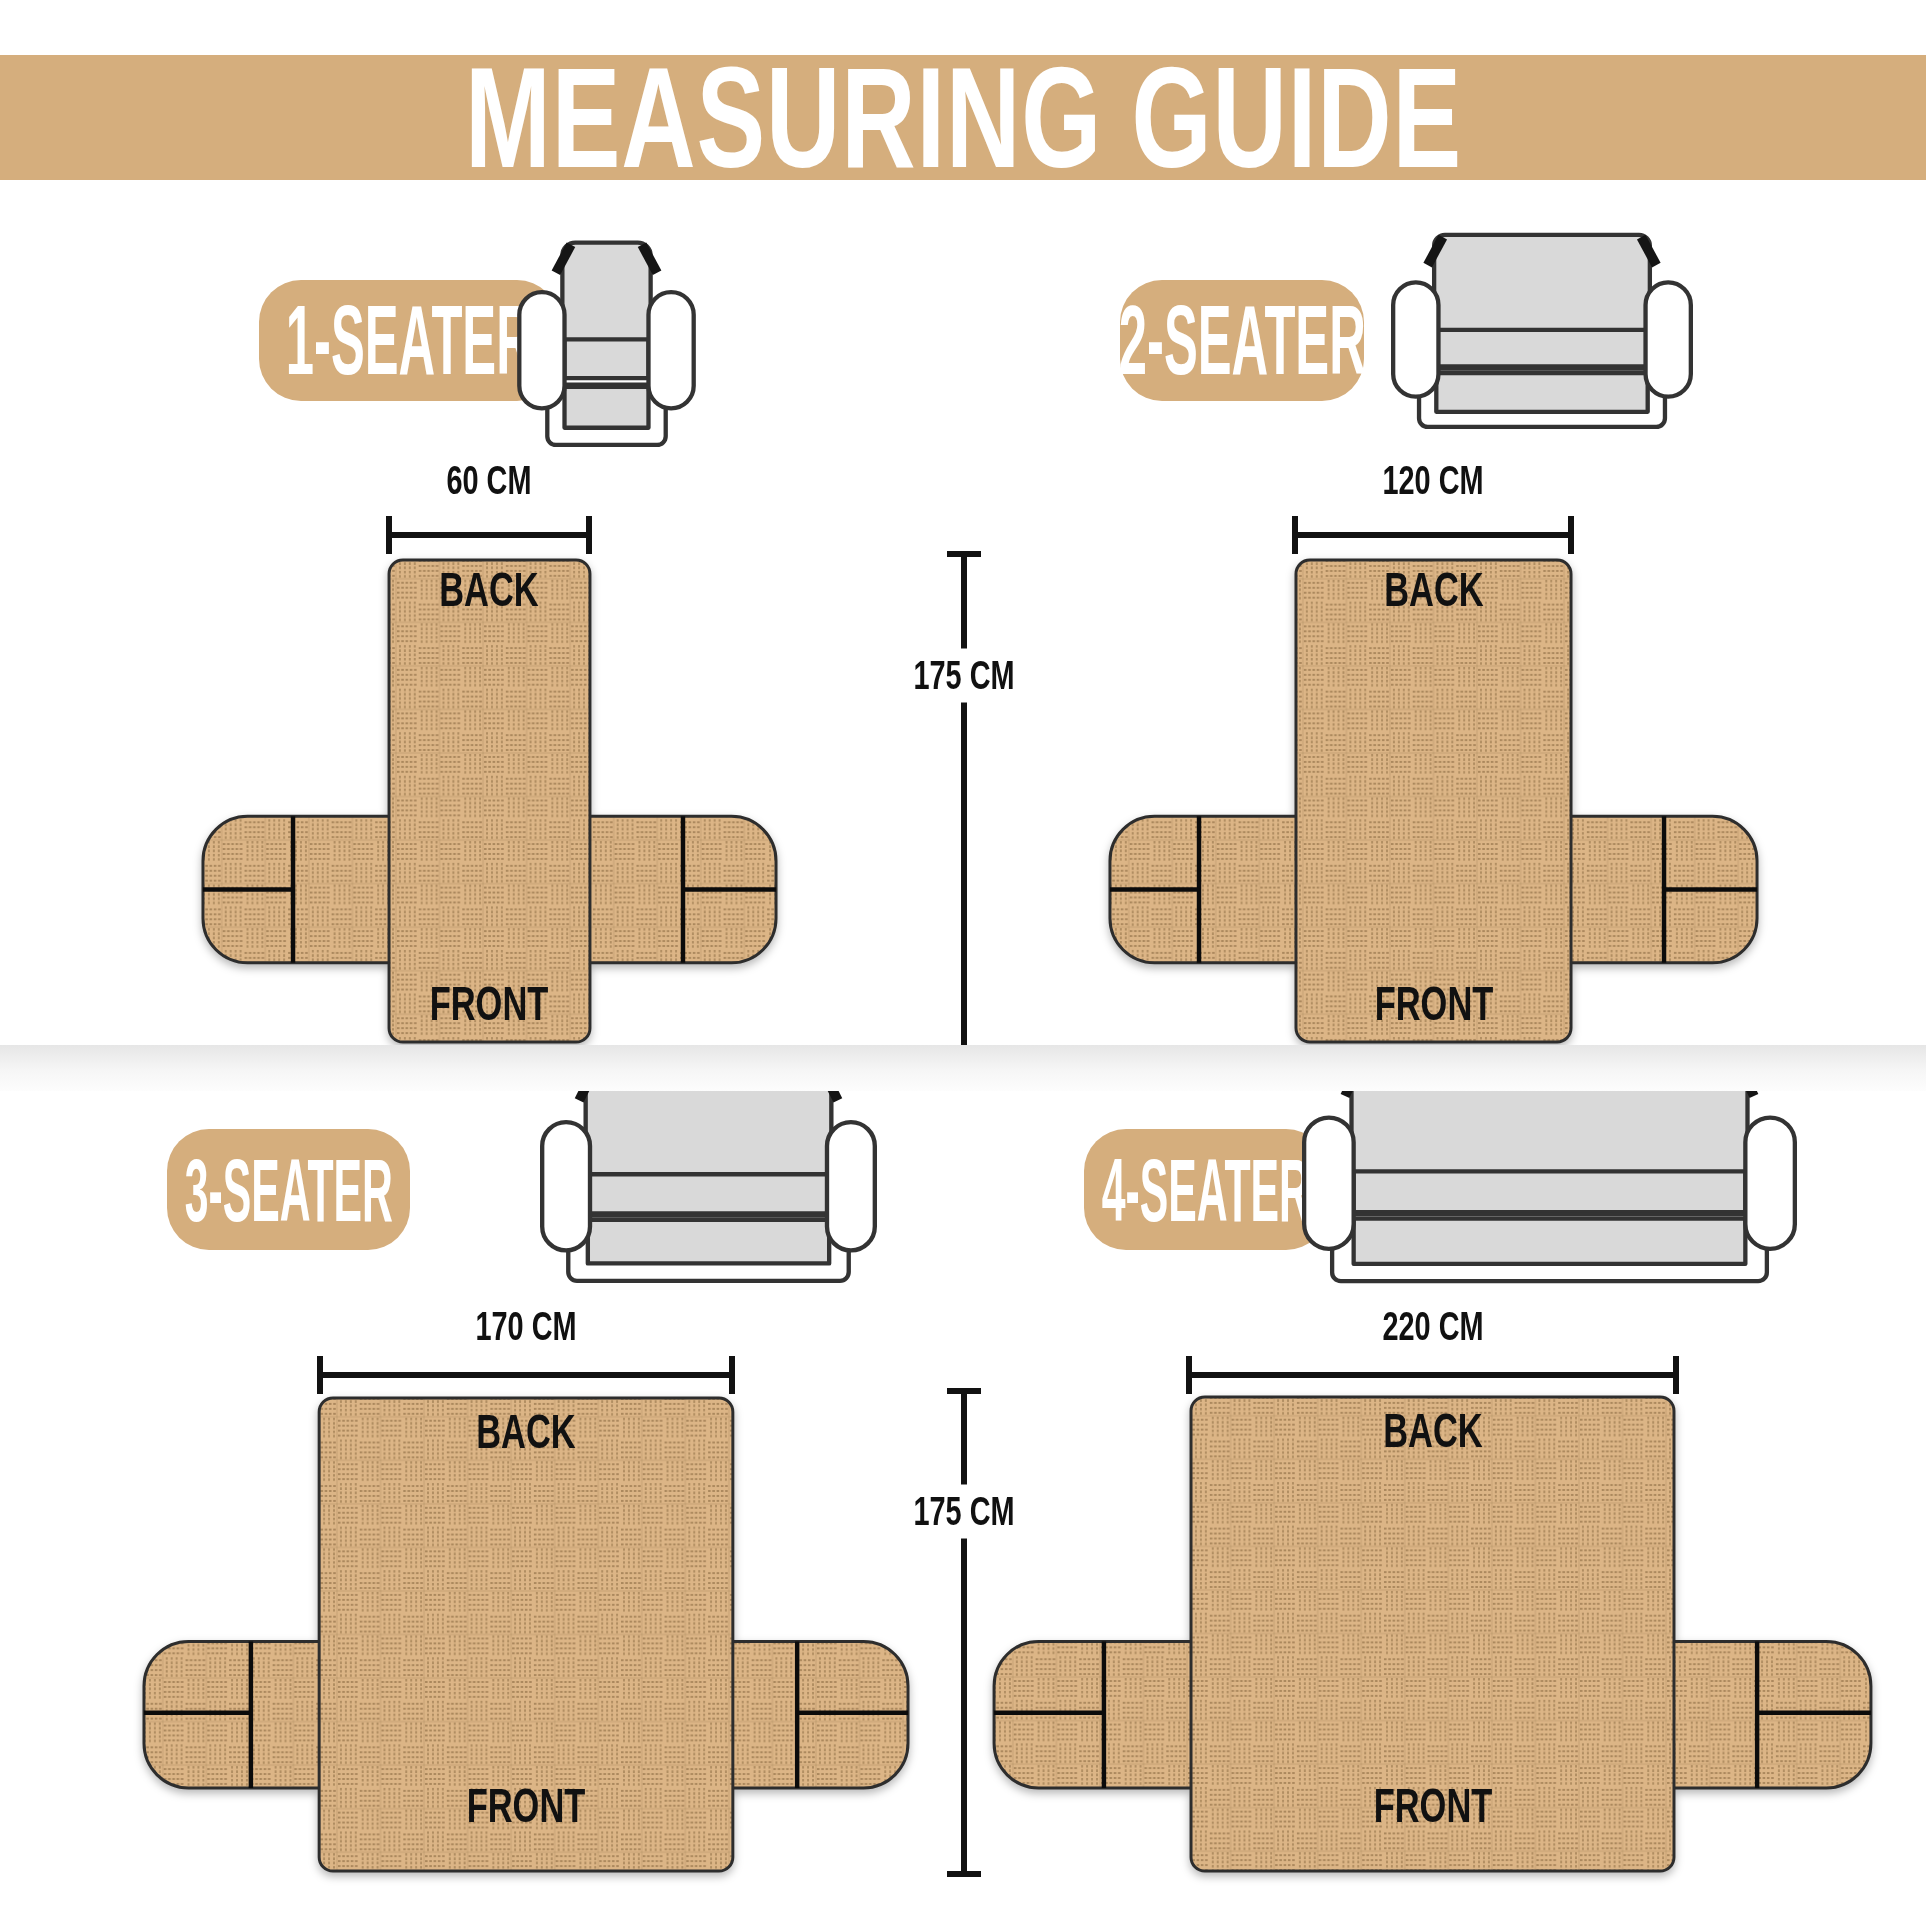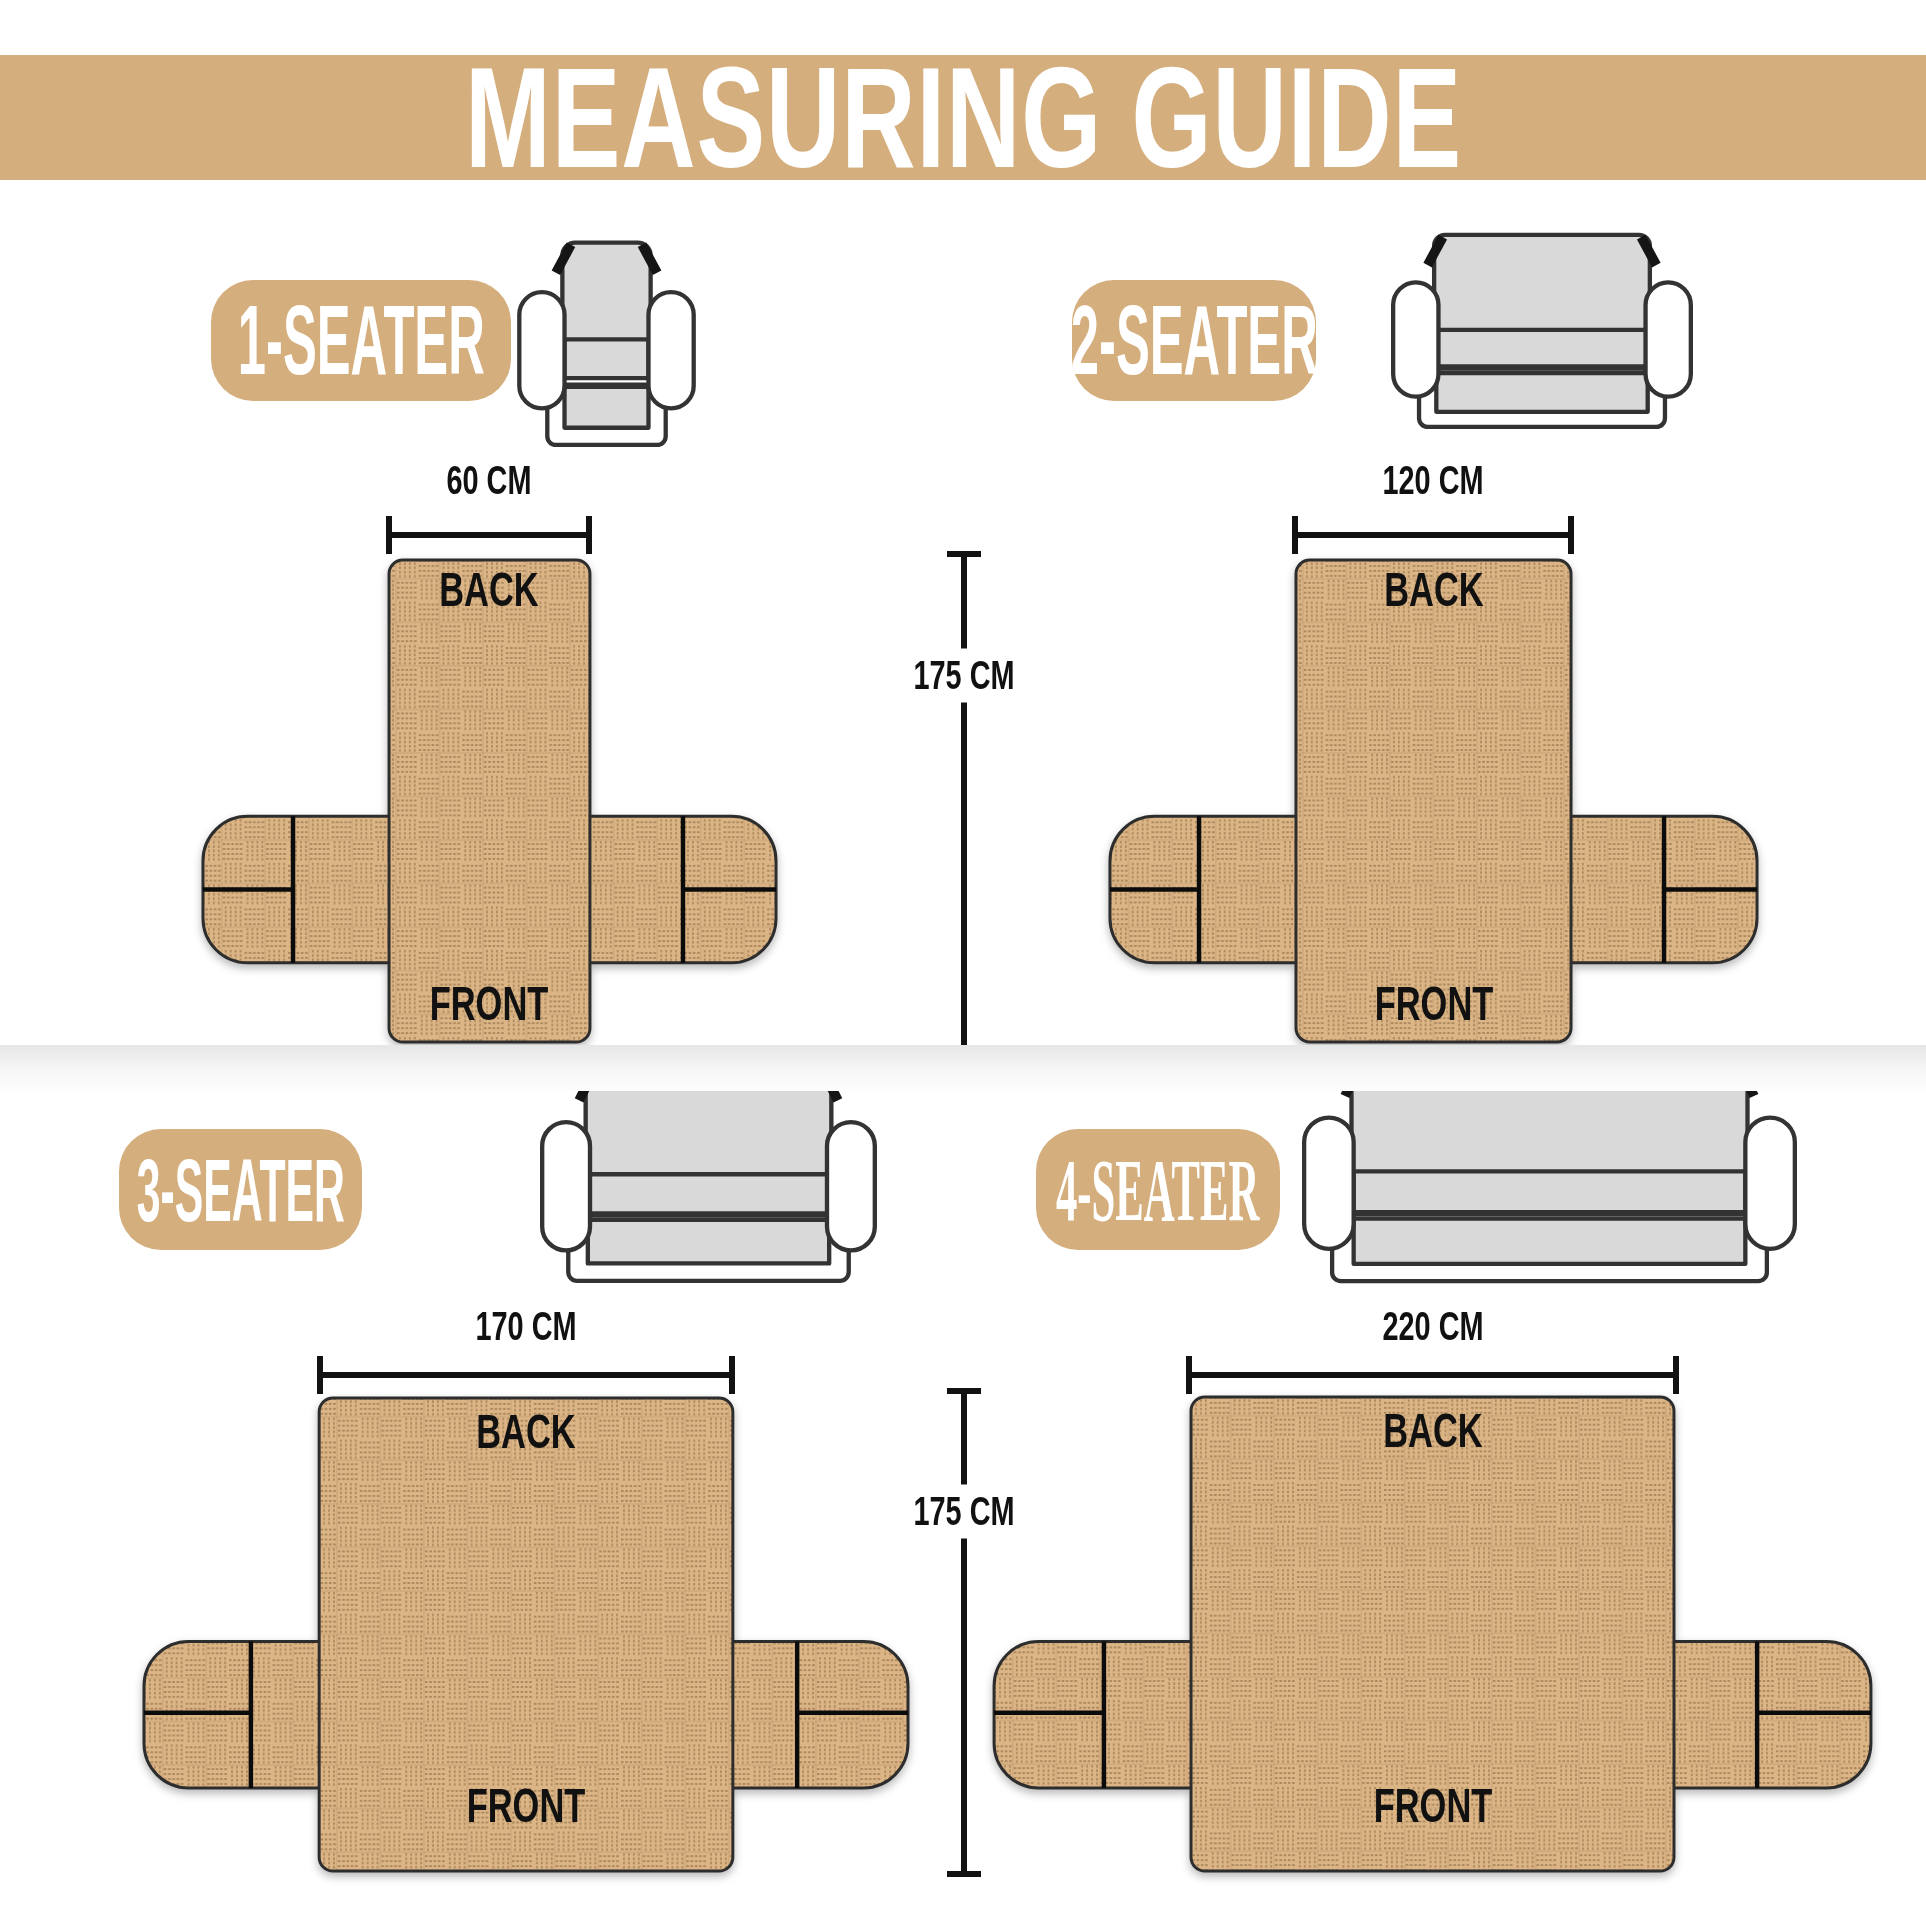--- a/index.html
+++ b/index.html
@@ -11,26 +11,26 @@
   .banner{left:0;top:43px;width:1927px;height:125px;background:#D5AE7D;
           display:flex;align-items:center;justify-content:center;margin-top:12px;}
   .title{color:#ffffff;font-weight:700;font-size:117px;letter-spacing:1px;
          transform:scale(0.88,1.22);white-space:nowrap;}
 
   
   .divider-band{left:0;top:1045px;width:1927px;height:46px;
                 background:linear-gradient(180deg,#e6e6e6 0%,#f6f6f6 55%,#fdfdfd 100%);}
 
   
-  .badge{background:#D5AE7D;border-radius:42px;display:flex;align-items:center;justify-content:center;}
+  .badge{background:#D5AE7D;border-radius:42px;display:flex;align-items:center;justify-content:center;margin-left:48px;}
   .badge span{color:#ffffff;font-weight:700;white-space:nowrap;}
   .badge--s1{left:211px;top:280px;width:300px;height:121px;}
   .badge--s2{left:1072px;top:280px;width:244px;height:121px;}
   .badge--s3{left:119px;top:1129px;width:243px;height:121px;}
-  .badge--s4{left:1036px;top:1129px;width:244px;height:121px;font-family:Liberation Serif, serif;}
+  .badge--s4{left:1036px;top:1129px;width:244px;height:121px;}
   .badge--s1 span,.badge--s2 span{font-size:65px;transform:scale(0.78,1.5);}
   .badge--s3 span,.badge--s4 span{font-size:57px;transform:scale(0.75,1.55);}
 
   
   .icon--armchair{left:515px;top:232px;width:183px;height:230px;}
   .icon--loveseat{left:1391px;top:226px;width:302px;height:226px;}
   .icon--sofa3{left:540px;top:1057px;width:337px;height:265px;}
   .icon--sofa4{left:1302px;top:1049px;width:495px;height:277px;}
 
   

